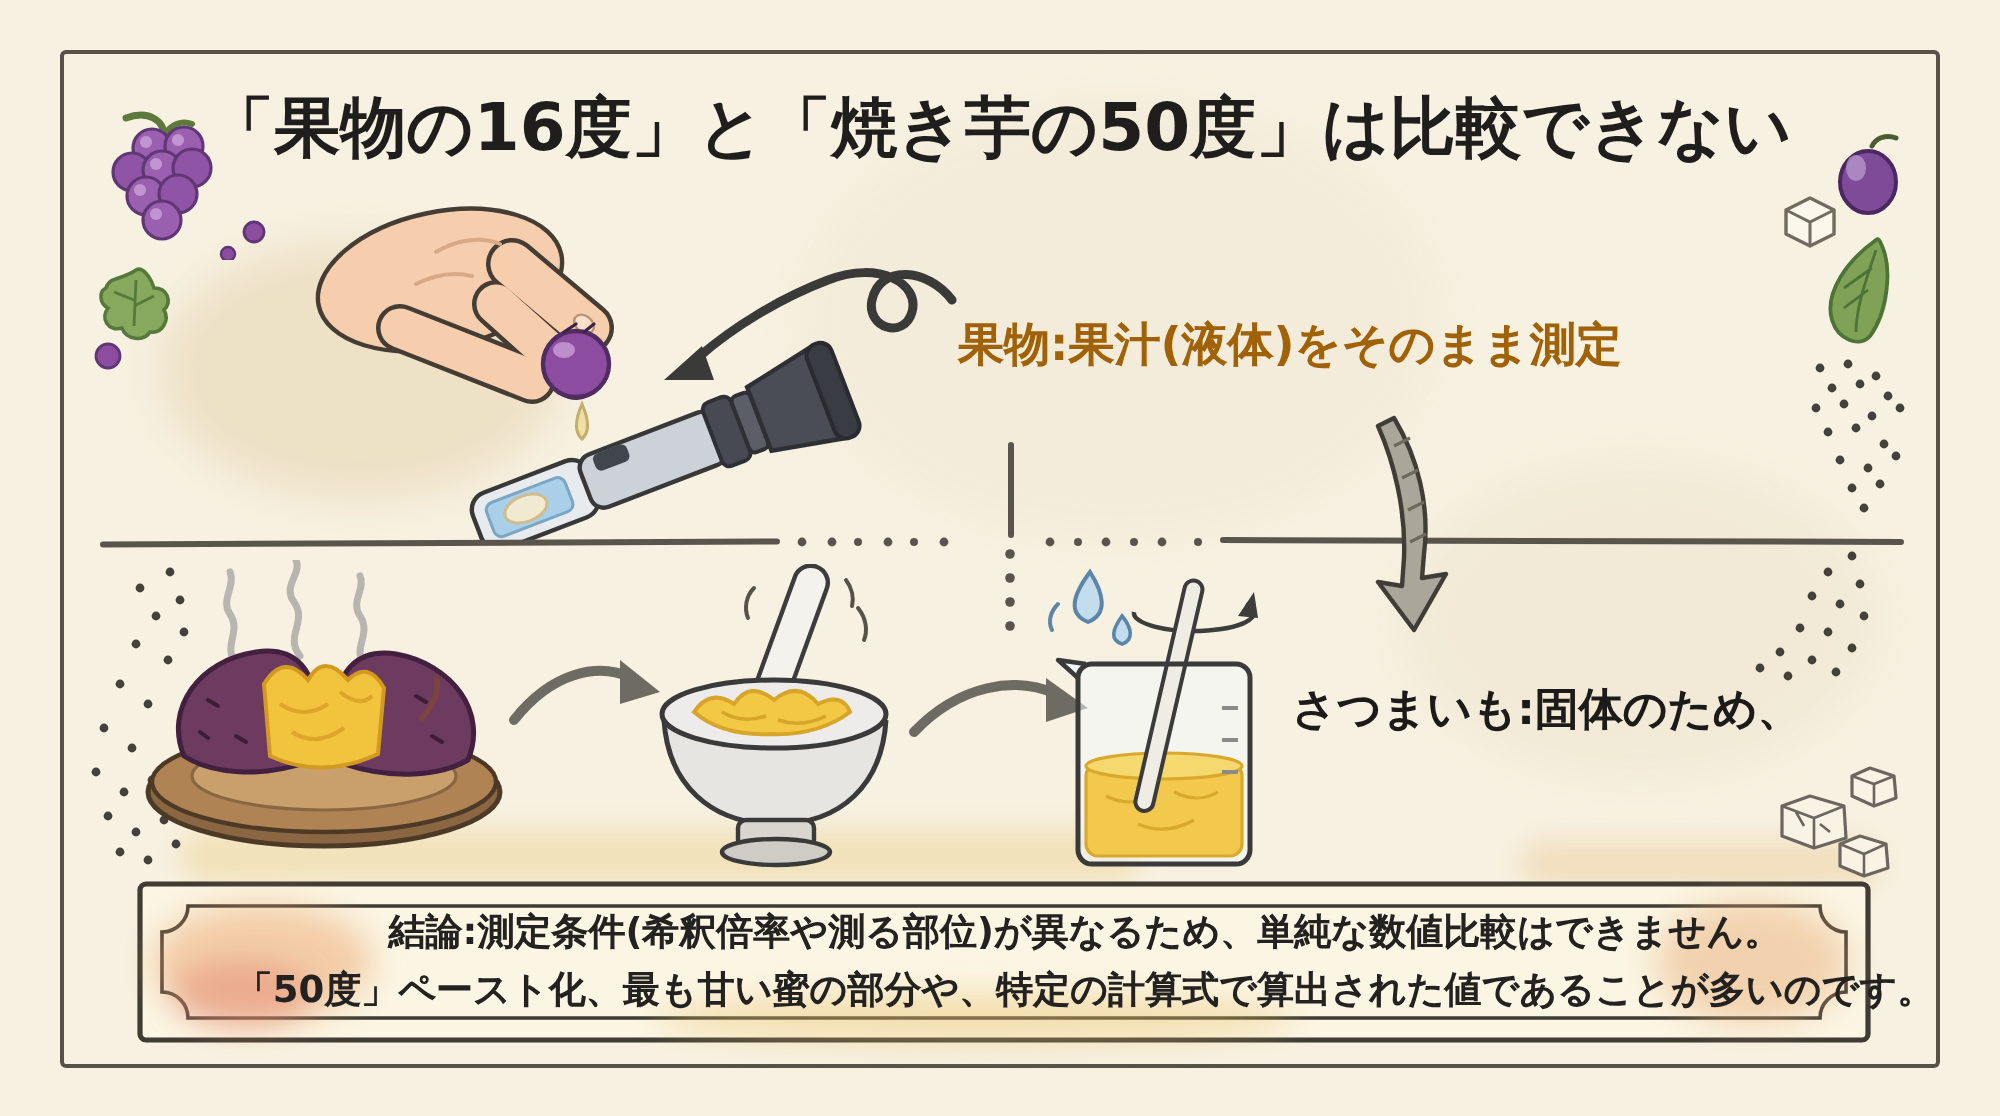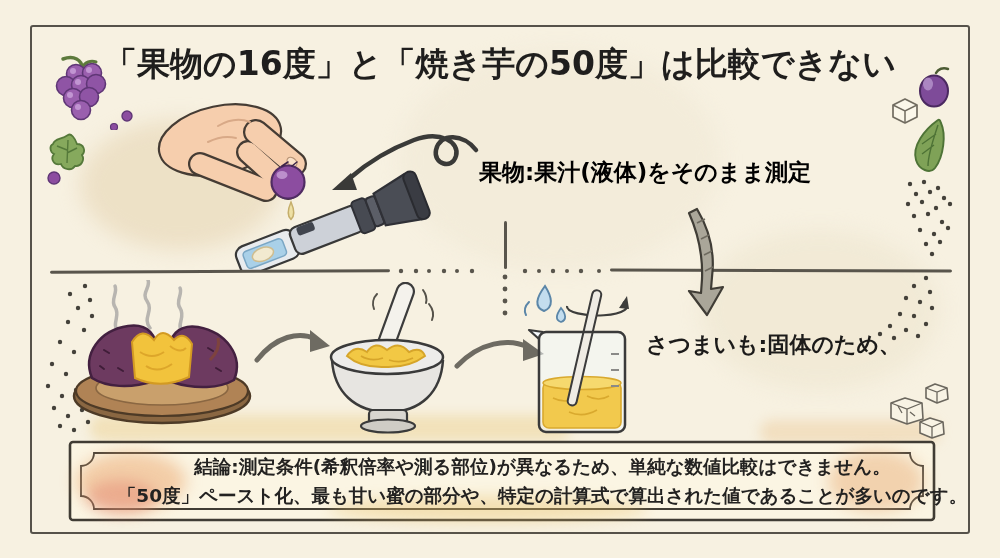--- a/index.html
+++ b/index.html
@@ -15,24 +15,24 @@
     position:absolute;left:30px;top:25px;width:936px;height:505px;
     border:2px solid #56524a;border-radius:3px;
   }
   .title{
     position:absolute;left:40px;top:42px;width:920px;
     text-align:center;font-size:33px;font-weight:800;color:#1f1e1d;
     letter-spacing:0px;white-space:nowrap;
   }
   .fruit-label{
     position:absolute;left:479px;top:157px;
-    font-size:23px;font-weight:800;color:#000000;white-space:nowrap;
+    font-size:23px;font-weight:800;color:#a16207;white-space:nowrap;
   }
   .potato-label{
-    position:absolute;left:646px;top:329px;
+    position:absolute;left:646px;top:340px;
     font-size:22px;font-weight:800;color:#1c1b1a;line-height:31px;white-space:nowrap;
   }
   .hline{position:absolute;height:2.5px;background:#59554c;border-radius:2px;}
   .vline{position:absolute;width:2.5px;background:#59554c;border-radius:2px;}
   .concl-box{position:absolute;left:68px;top:440px;width:949px;height:82px;}
   .concl-text{
     position:absolute;left:0;top:0;width:100%;height:100%;
     display:flex;flex-direction:column;justify-content:center;gap:3px;
     text-align:center;font-size:18.5px;font-weight:800;color:#232221;line-height:26px;
   }

